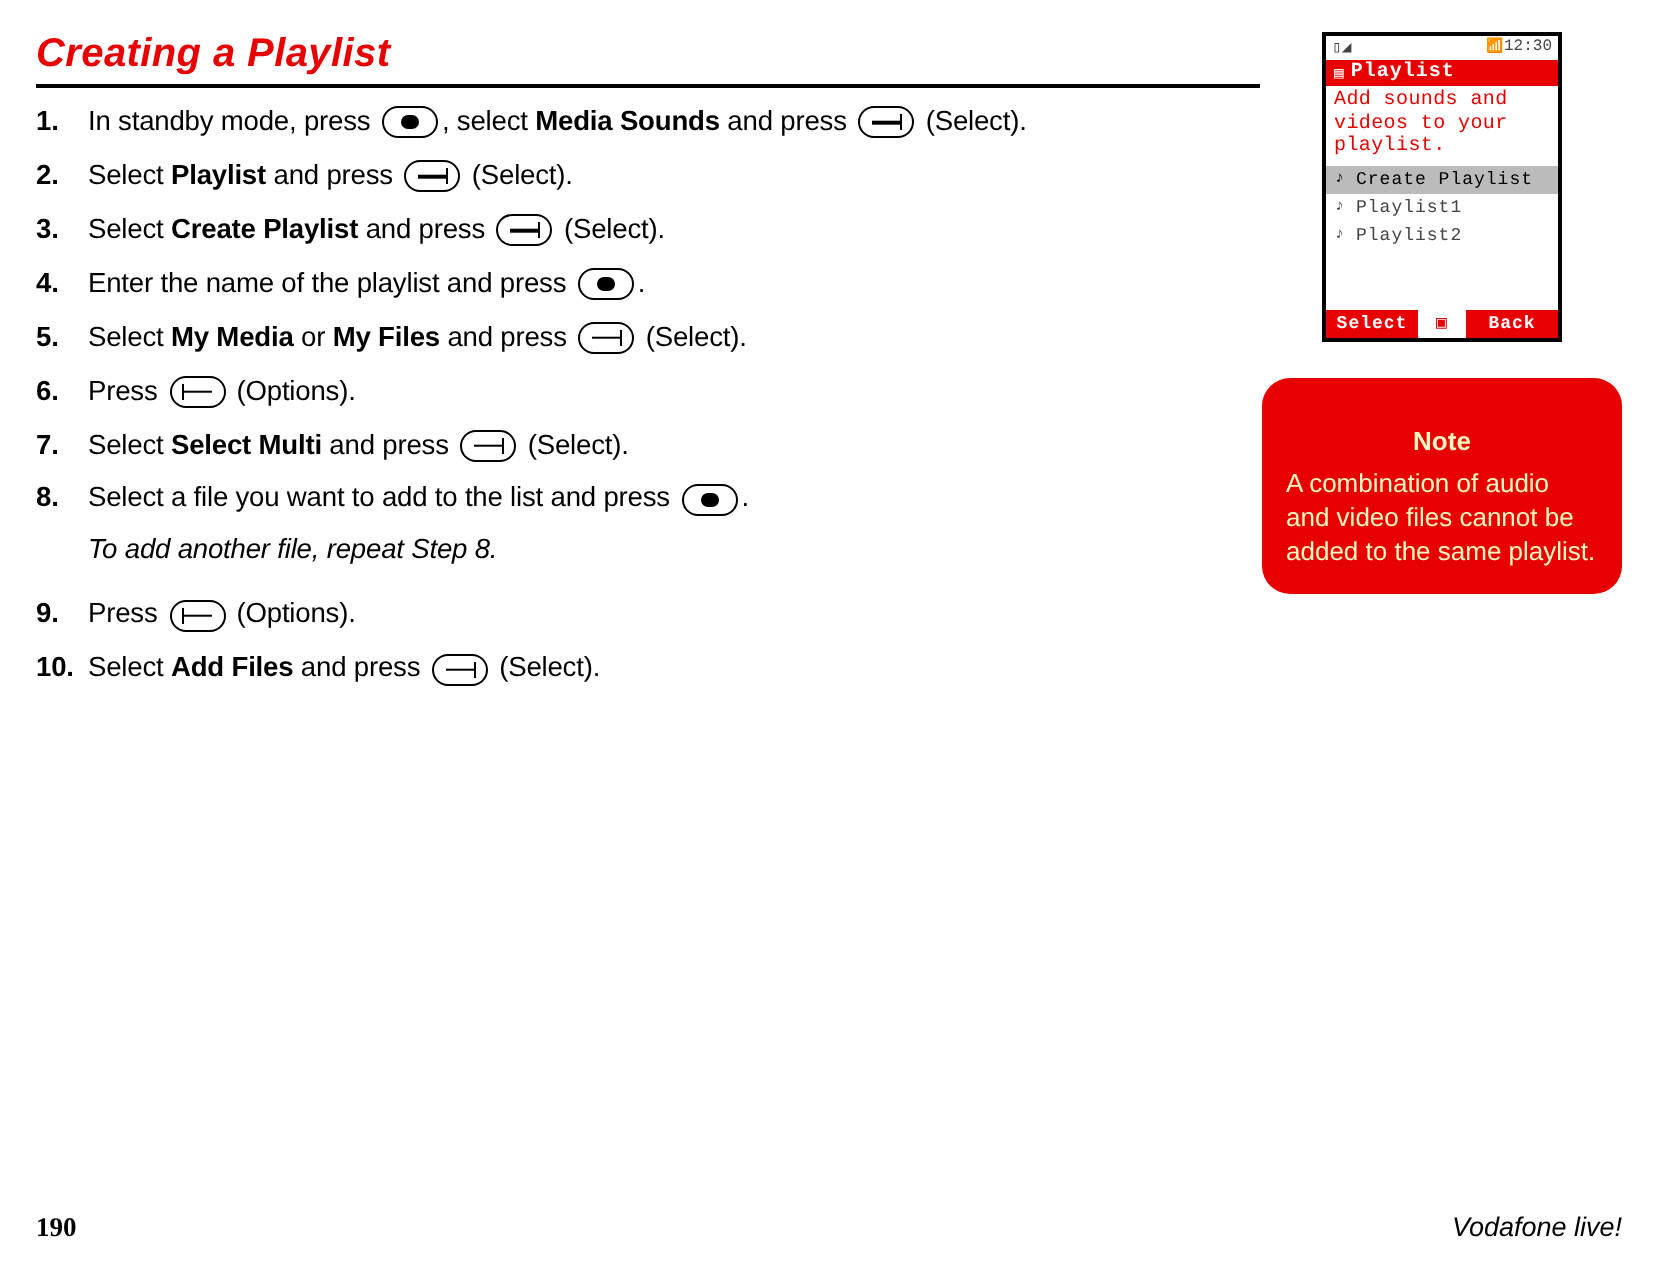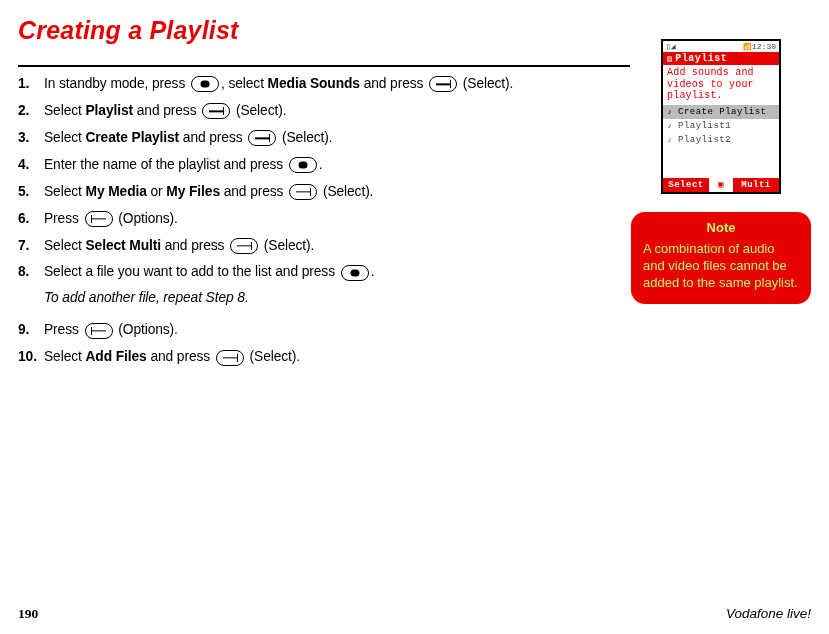--- a/index.html
+++ b/index.html
@@ -8,23 +8,23 @@
       width: 829px;
       height: 634px;
       padding: 16px 18px 12px 18px;
       position: relative;
       color: #000;
       background: #fff;
     }
     .heading {
       color: #e60000;
       font-weight: bold;
-      font-size: 25px;
+      font-size: 20px;
       font-style: italic;
-      margin-bottom: 20px;
+      margin-bottom: 3px;
       letter-spacing: 0.2px;
     }
     .rule {
       height: 2px;
       background: #000;
       width: 612px;
       margin-bottom: 8px;
     }
     .content-row {
       display: flex;
@@ -195,23 +195,23 @@
     }
     .sk.mid {
       flex: 0 0 24px;
       background: #fff;
       color: #e60000;
       border-left: 1px solid #fff;
       border-right: 1px solid #fff;
     }
     .note-box {
       background: #e60000;
-      color: #bef264;
+      color: #fef9c3;
       border-radius: 14px;
-      padding: 8px 12px 12px 12px;
+      padding: 24px 12px 12px 12px;
       font-size: 13px;
       line-height: 1.3;
     }
     .note-title {
       text-align: center;
       font-weight: bold;
       font-size: 13px;
       margin-bottom: 4px;
     }
     .footer {
@@ -269,21 +269,21 @@
             <span>Playlist1</span>
           </div>
           <div class="phone-item">
             <span class="pi-icon">♪</span>
             <span>Playlist2</span>
           </div>
         </div>
       <div class="phone-softkeys">
         <div class="sk">Select</div>
         <div class="sk mid">▣</div>
-        <div class="sk">Multi</div>
+        <div class="sk">Back</div>
       </div>
     </div>
 
     <div class="note-box">
       <div class="note-title">Note</div>
       <div>A combination of audio and video files cannot be added to the same playlist.</div>
     </div>
   </div>
 </div>
 

